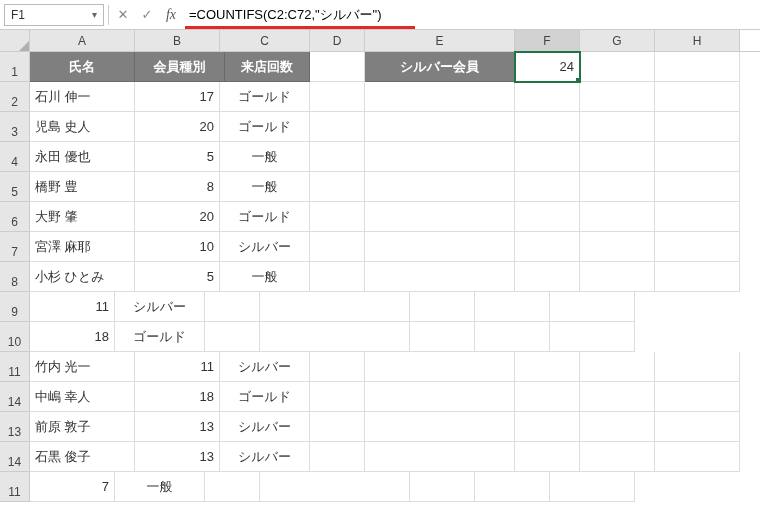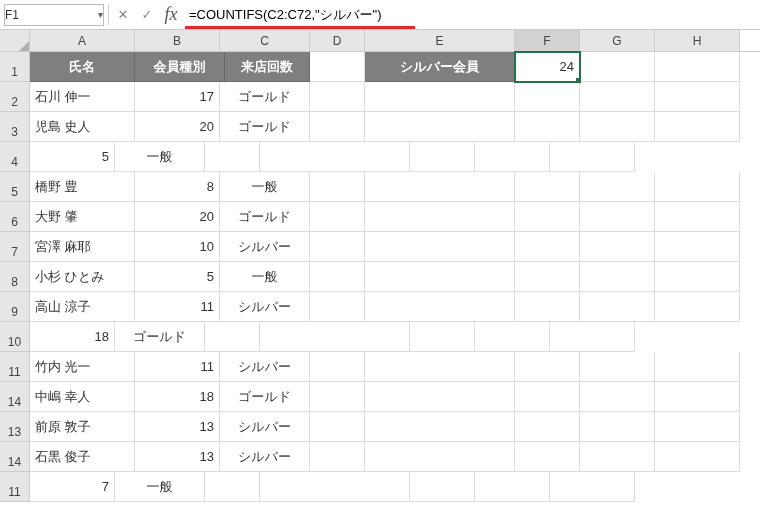--- a/index.html
+++ b/index.html
@@ -1,23 +1,23 @@
 <!DOCTYPE html>
 <html><head>
 <meta charset="utf-8">
 <style>
 * { box-sizing: border-box; margin: 0; padding: 0; }
 body { font-family: "Yu Gothic", "Meiryo", sans-serif; font-size: 13px; background: #fff; color: #333; width: 760px; height: 518px; overflow: hidden; }
 
 .formula-bar { display: flex; align-items: center; height: 30px; border-bottom: 1px solid #ccc; background: #fff; padding: 0 4px; gap: 4px; }
-.name-box { width: 100px; height: 22px; border: 1px solid #bbb; background: #fff; padding: 2px 0; font-size: 12px; display: flex; align-items: center; justify-content: space-between; }
+.name-box { width: 100px; height: 22px; border: 1px solid #bbb; background: #fff; padding: 2px 6px; font-size: 12px; display: flex; align-items: center; justify-content: space-between; }
 .name-box span:first-child { flex: 1; }
 .fb-divider { width: 1px; height: 20px; background: #ccc; }
 .fb-btn { width: 20px; height: 20px; display: flex; align-items: center; justify-content: center; color: #888; font-size: 13px; cursor: pointer; }
-.fx-label { font-style: italic; font-family: "Times New Roman", serif; font-size: 18px; color: #555; }
+.fx-label { font-style: italic; font-family: "Times New Roman", serif; font-size: 14px; color: #555; }
 .formula-input-wrap { flex: 1; position: relative; height: 22px; display: flex; align-items: center; }
 .formula-input { width: 100%; border: none; outline: none; font-size: 13px; padding: 2px 4px; font-family: inherit; }
 .red-underline { position: absolute; left: 0; bottom: -3px; height: 3px; background: #e3282b; width: 230px; }
 
 .sheet { position: relative; }
 .col-headers { display: flex; height: 22px; border-bottom: 1px solid #ccc; }
 .corner { width: 30px; background: #e6e6e6; border-right: 1px solid #ccc; display: flex; align-items: flex-end; justify-content: flex-end; }
 .corner svg { width: 10px; height: 10px; }
 .col-h { background: #e6e6e6; border-right: 1px solid #ccc; display: flex; align-items: center; justify-content: center; font-size: 12px; color: #444; }
 .col-h.sel { background: #d2d2d2; }
@@ -105,20 +105,21 @@
         <div class="cell cB num">20</div>
         <div class="cell cC ctr">ゴールド</div>
         <div class="cell cD"></div>
         <div class="cell cE"></div>
         <div class="cell cF"></div>
         <div class="cell cG"></div>
         <div class="cell cH"></div>
       </div>
       <div class="row">
         <div class="row-h">4</div>
+        <div class="cell cA">永田 優也</div>
         <div class="cell cB num">5</div>
         <div class="cell cC ctr">一般</div>
         <div class="cell cD"></div>
         <div class="cell cE"></div>
         <div class="cell cF"></div>
         <div class="cell cG"></div>
         <div class="cell cH"></div>
       </div>
       <div class="row">
         <div class="row-h">5</div>
@@ -159,21 +160,20 @@
         <div class="cell cB num">5</div>
         <div class="cell cC ctr">一般</div>
         <div class="cell cD"></div>
         <div class="cell cE"></div>
         <div class="cell cF"></div>
         <div class="cell cG"></div>
         <div class="cell cH"></div>
       </div>
       <div class="row">
         <div class="row-h">9</div>
-        <div class="cell cA">高山 涼子</div>
         <div class="cell cB num">11</div>
         <div class="cell cC ctr">シルバー</div>
         <div class="cell cD"></div>
         <div class="cell cE"></div>
         <div class="cell cF"></div>
         <div class="cell cG"></div>
         <div class="cell cH"></div>
       </div>
       <div class="row">
         <div class="row-h">10</div>

